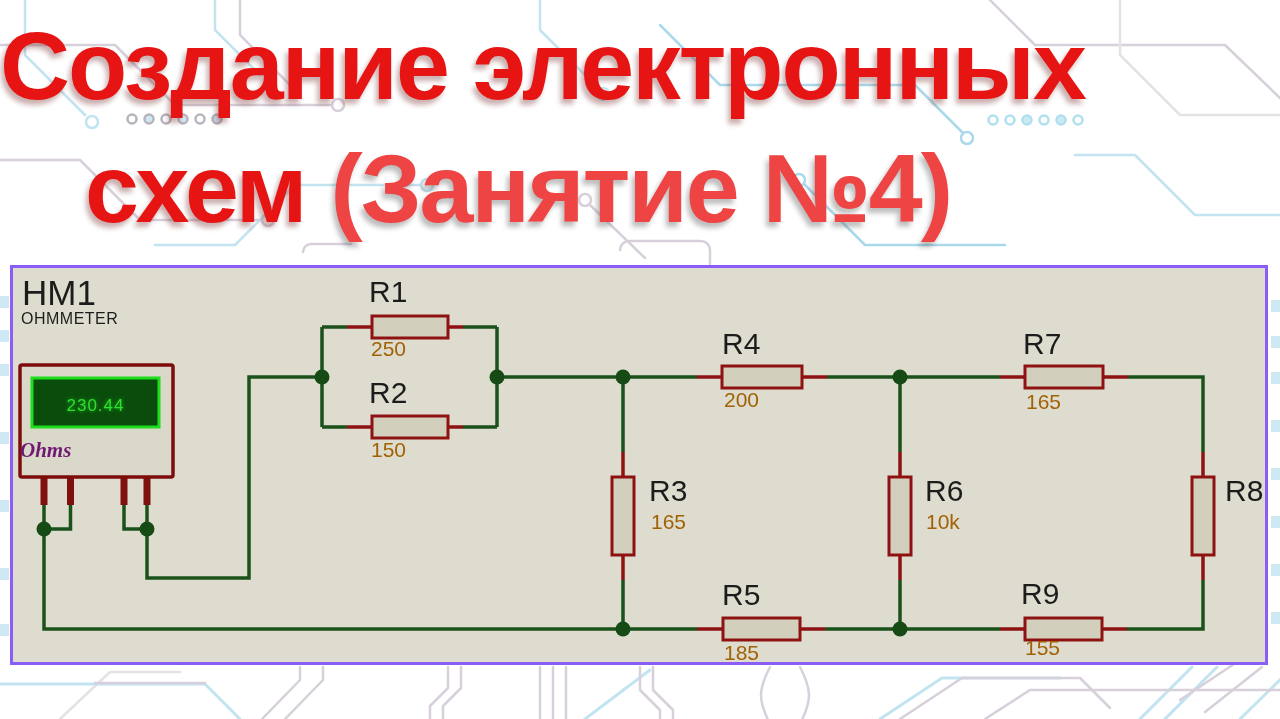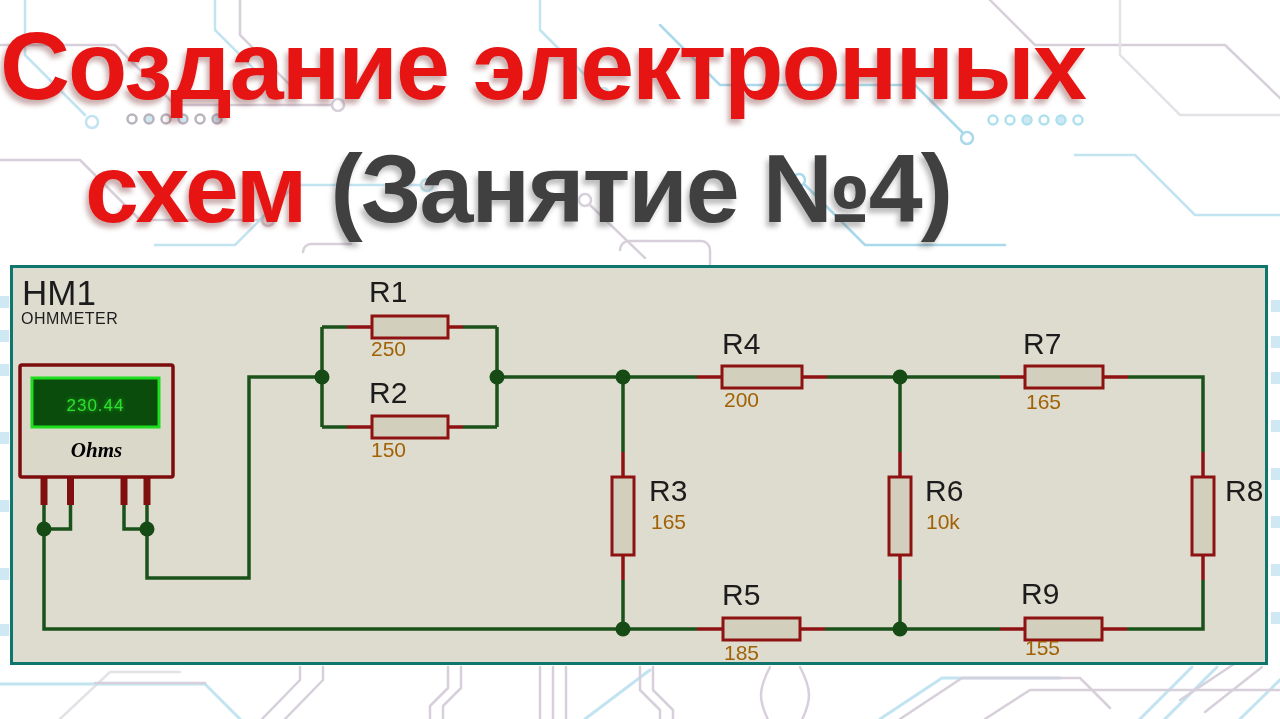--- a/index.html
+++ b/index.html
@@ -10,41 +10,41 @@
   }
   
   .bg{position:absolute;left:0;top:0;z-index:0;}
   
   .title{
     position:absolute;top:4px;left:0;width:1036px;z-index:2;
     text-align:center;font-weight:bold;font-size:97px;line-height:123px;
     letter-spacing:-2px;white-space:nowrap;
   }
   .title .red{color:#e71414;text-shadow:-3px 5px 5px rgba(125,55,55,0.40);}
-  .title .blk{color:#404040;text-shadow:-3px 5px 5px rgba(90,90,90,0.40);text-align:center;}
+  .title .blk{color:#ef4444;text-shadow:-3px 5px 5px rgba(90,90,90,0.40);text-align:center;}
   
   .panel{
     position:absolute;left:10px;top:265px;width:1258px;height:400px;
-    box-sizing:border-box;border:3px solid #0f766e;background:#dedcce;z-index:3;
+    box-sizing:border-box;border:3px solid #8b5cf6;background:#dedcce;z-index:3;
   }
   .panel svg.circuit{position:absolute;left:0;top:0;display:block;}
   .lbl{position:absolute;line-height:1;color:#1c1c1c;white-space:nowrap;}
   .ref{font-size:30px;}
   .val{font-size:21px;color:#a16207;}
   .hm1{font-size:35px;}
   .mtype{font-size:16px;letter-spacing:0.5px;}
   .reading{
     position:absolute;left:19px;top:110px;width:127px;height:56px;
     display:flex;align-items:center;justify-content:center;
     color:#2be22b;font-size:17px;letter-spacing:1px;
     text-shadow:0 0 4px rgba(60,255,60,0.55);
   }
   .ohms{
-    position:absolute;left:7px;top:170px;width:153px;text-align:center;
-    color:#000000;font-size:21px;font-style:italic;font-weight:bold;
+    position:absolute;left:7px;top:170px;width:153px;text-align:left;
+    color:#701a75;font-size:21px;font-style:italic;font-weight:bold;
     font-family:"Liberation Serif", serif;
   }
 </style>
 </head>
 <body>
 
 <svg class="bg" width="1280" height="719" viewBox="0 0 1280 719">
   <g fill="none" stroke-width="2.5" stroke-linejoin="round" stroke-linecap="round">
 
     <g stroke="#d7d0db">

